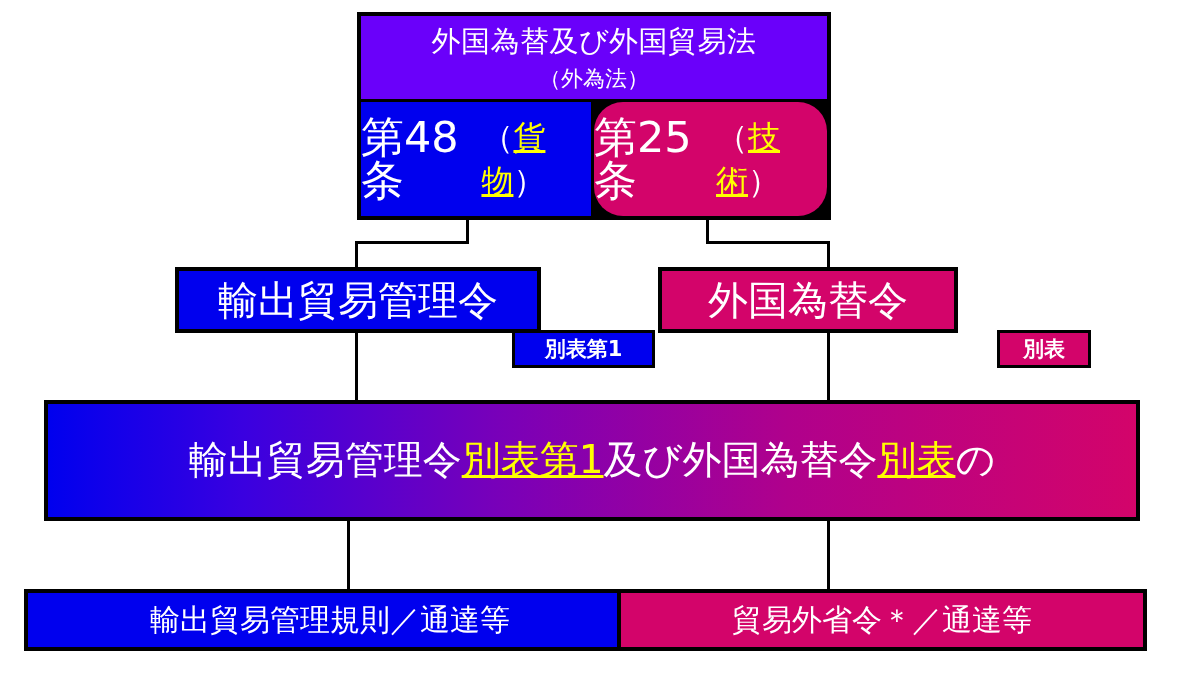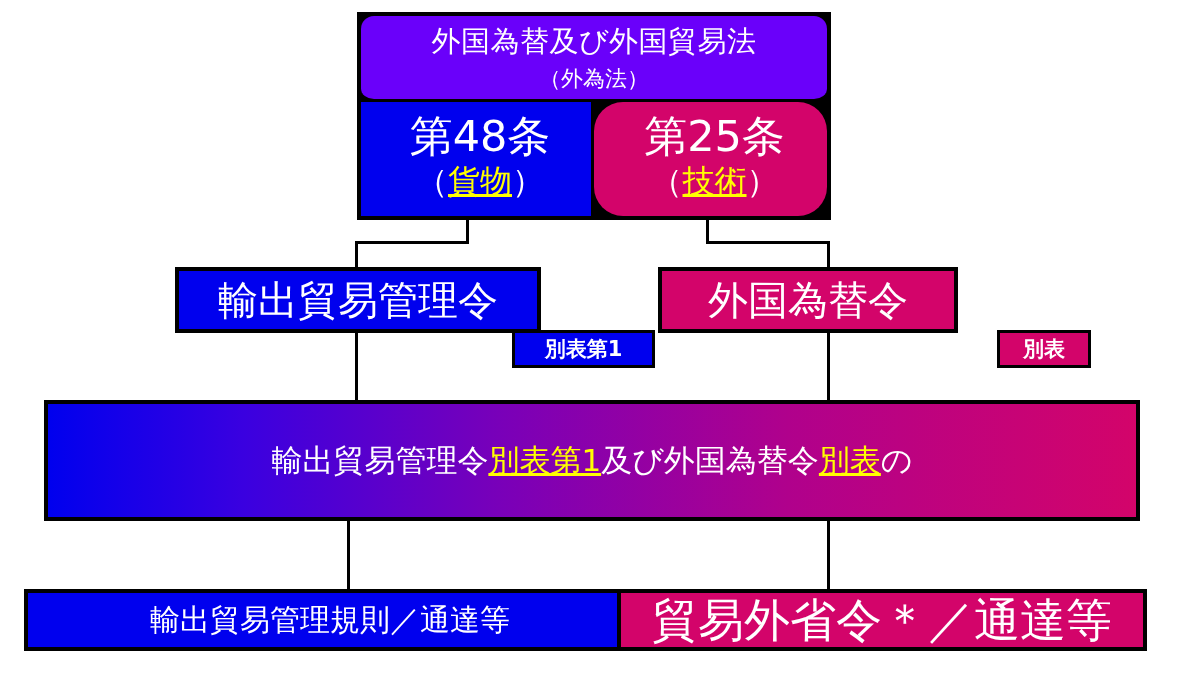--- a/index.html
+++ b/index.html
@@ -52,38 +52,36 @@
   #law-title {
     flex: 0 0 86px;
     background: #6a00fa;
     color: #fff;
     display: flex;
     flex-direction: column;
     align-items: center;
     justify-content: center;
     border-bottom: 3px solid #000;
     box-sizing: border-box;
-    border-radius: 13px;
   }
   #law-title .l1 { font-size: 29px; letter-spacing: 0.5px; }
   #law-title .l2 { font-size: 22px; margin-top: 2px; }
 
   #article-row {
     flex: 1 1 auto;
     display: flex;
   }
   .article-cell {
     flex: 1 1 50%;
     display: flex;
-    flex-direction: column;
+    flex-direction: row;
     align-items: center;
     justify-content: center;
     color: #fff;
     box-sizing: border-box;
-    padding-left: 8px;
   }
   #article-48 { background: #0000ee; border-right: 3px solid #000; }
   #article-25 { background: #d3046a; border-radius: 29px; }
   .art-num { font-size: 43px; line-height: 1.0; }
   .art-sub { font-size: 32px; margin-top: 2px; }
   .hl {
     color: #ffff00;
     text-decoration: underline;
     text-decoration-color: #ffff00;
     text-underline-offset: 2px;
@@ -104,33 +102,33 @@
   }
   #tag-be {
     left: 997px; top: 330px; width: 94px; height: 38px;
     font-size: 21px; font-weight: bold; border-width: 3px;
   }
 
   
   #ordinance {
     left: 44px; top: 400px; width: 1096px; height: 121px;
     flex-direction: column;
-    font-size: 31px;
+    font-size: 39px;
     line-height: 1.45;
   }
   #ordinance .line { display: block; }
 
   
   #rule-export {
     left: 24px; top: 589px; width: 612px; height: 62px;
     font-size: 30px;
   }
   #rule-forex {
     left: 617px; top: 589px; width: 530px; height: 62px;
-    font-size: 46px;
+    font-size: 30px;
   }
 
   
   .conn {
     position: absolute;
     background: #000000;
   }
   .v { width: 3px; }
   .h { height: 3px; }
 </style>

